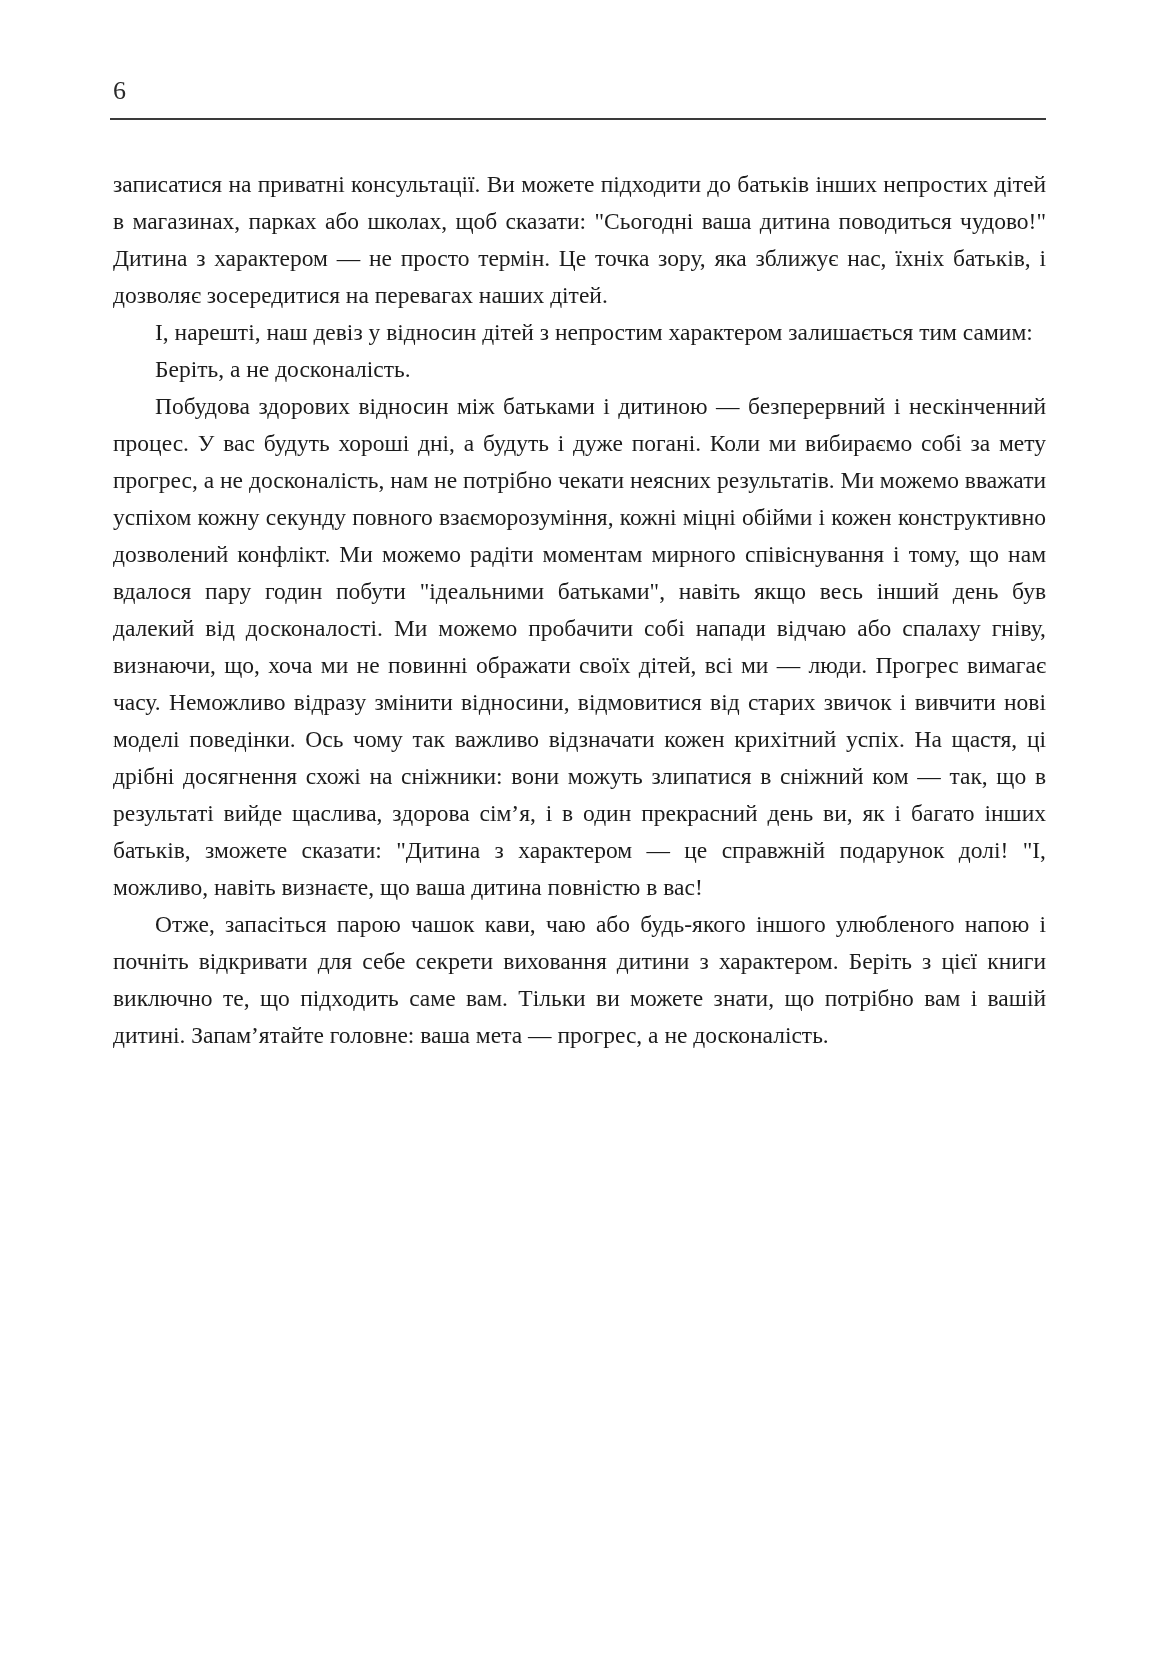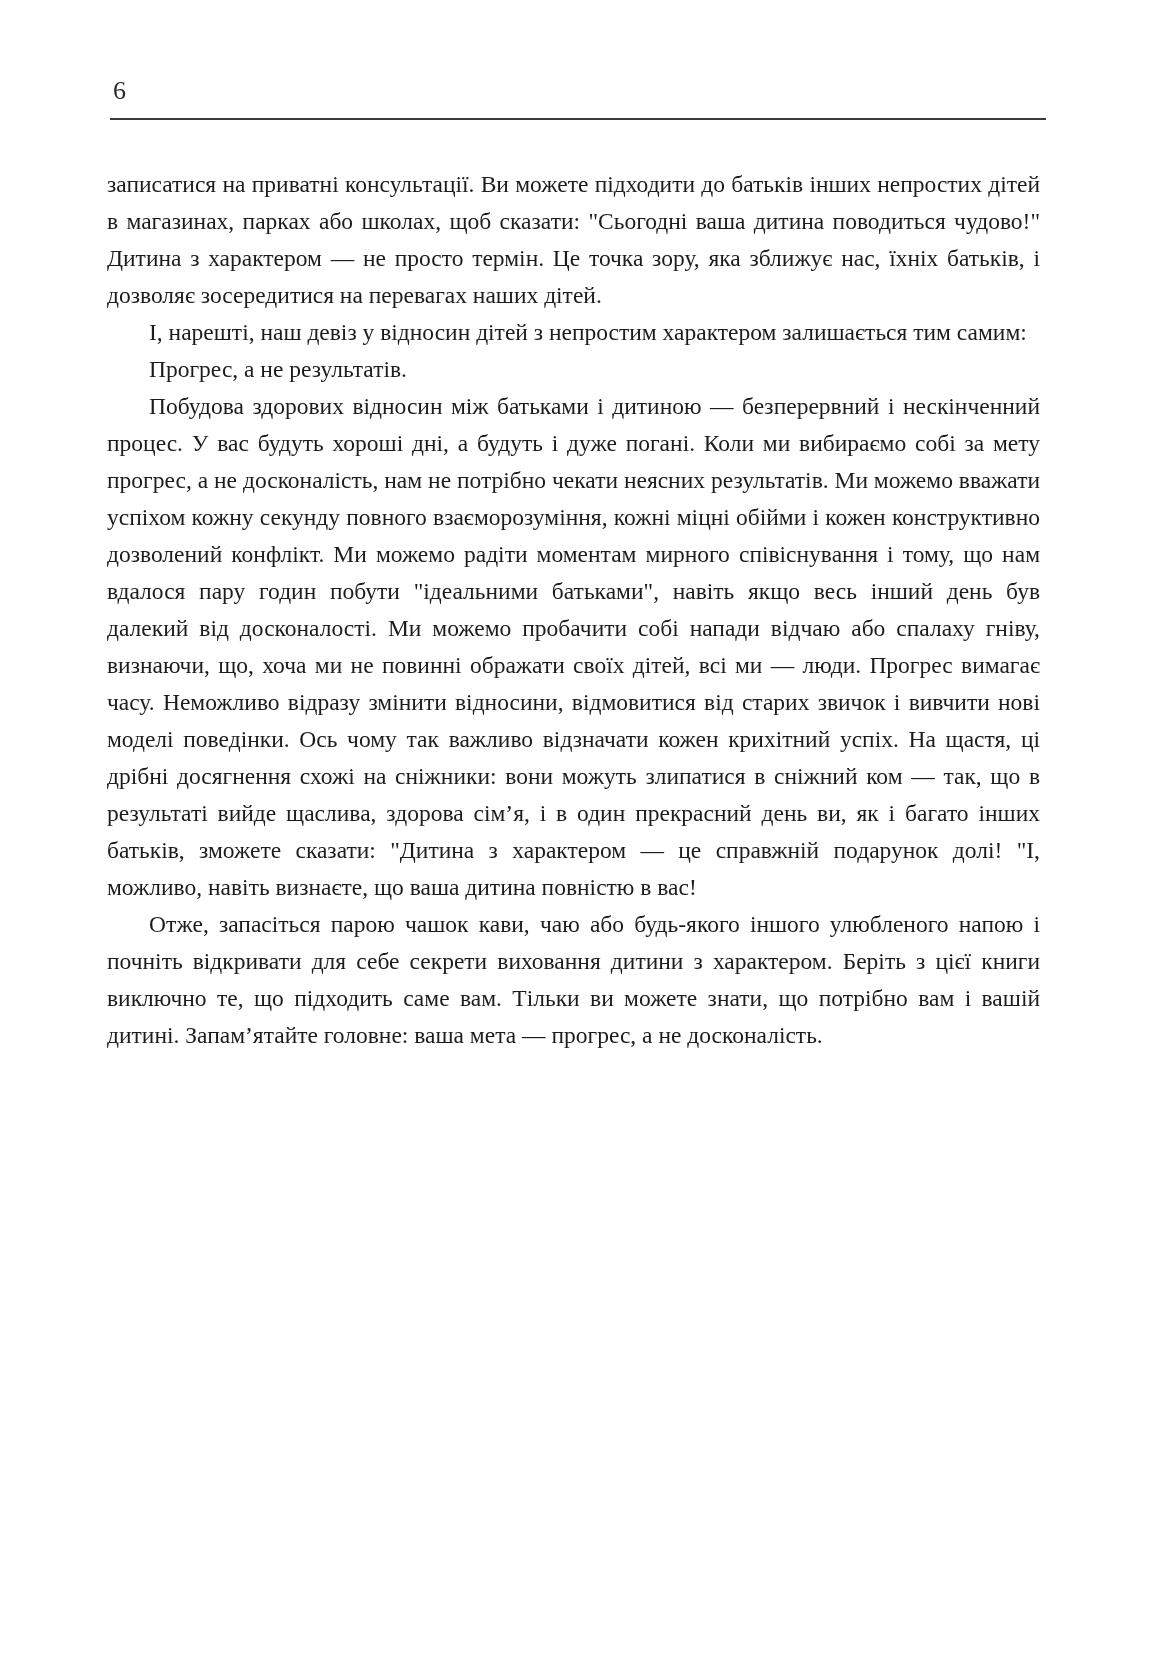--- a/index.html
+++ b/index.html
@@ -34,21 +34,21 @@
   }
   .header-rule {
     border: none;
     border-top: 2px solid #3a3a3a;
     height: 0;
     width: 100%;
   }
   .content {
     position: absolute;
     top: 166px;
-    left: 107px;
+    left: 113px;
     width: 933px;
   }
   .content p {
     font-size: 23.5px;
     line-height: 37px;
     text-align: justify;
     color: #1c1c1c;
   }
   .content p.indent {
     text-indent: 42px;
@@ -60,18 +60,18 @@
 <div class="page">
 
   <div class="header">
     <span class="page-number">6</span>
     <hr class="header-rule">
   </div>
 
   <div class="content">
     <p>записатися на приватні консультації. Ви можете підходити до батьків інших непростих дітей в магазинах, парках або школах, щоб сказати: "Сьогодні ваша дитина поводиться чудово!" Дитина з характером — не просто термін. Це точка зору, яка зближує нас, їхніх батьків, і дозволяє зосередитися на перевагах наших дітей.</p>
     <p class="indent">І, нарешті, наш девіз у відносин дітей з непростим характером залишається тим самим:</p>
-    <p class="indent">Прогрес, а не результатів.</p>
+    <p class="indent">Беріть, а не досконалість.</p>
     <p class="indent">Побудова здорових відносин між батьками і дитиною — безперервний і нескінченний процес. У вас будуть хороші дні, а будуть і дуже погані. Коли ми вибираємо собі за мету прогрес, а не досконалість, нам не потрібно чекати неясних результатів. Ми можемо вважати успіхом кожну секунду повного взаєморозуміння, кожні міцні обійми і кожен конструктивно дозволений конфлікт. Ми можемо радіти моментам мирного співіснування і тому, що нам вдалося пару годин побути "ідеальними батьками", навіть якщо весь інший день був далекий від досконалості. Ми можемо пробачити собі напади відчаю або спалаху гніву, визнаючи, що, хоча ми не повинні ображати своїх дітей, всі ми — люди. Прогрес вимагає часу. Неможливо відразу змінити відносини, відмовитися від старих звичок і вивчити нові моделі поведінки. Ось чому так важливо відзначати кожен крихітний успіх. На щастя, ці дрібні досягнення схожі на сніжники: вони можуть злипатися в сніжний ком — так, що в результаті вийде щаслива, здорова сім’я, і в один прекрасний день ви, як і багато інших батьків, зможете сказати: "Дитина з характером — це справжній подарунок долі! "І, можливо, навіть визнаєте, що ваша дитина повністю в вас!</p>
     <p class="indent">Отже, запасіться парою чашок кави, чаю або будь-якого іншого улюбленого напою і почніть відкривати для себе секрети виховання дитини з характером. Беріть з цієї книги виключно те, що підходить саме вам. Тільки ви можете знати, що потрібно вам і вашій дитині. Запам’ятайте головне: ваша мета — прогрес, а не досконалість.</p>
   </div>
 
 </div>
 
 </body></html>

